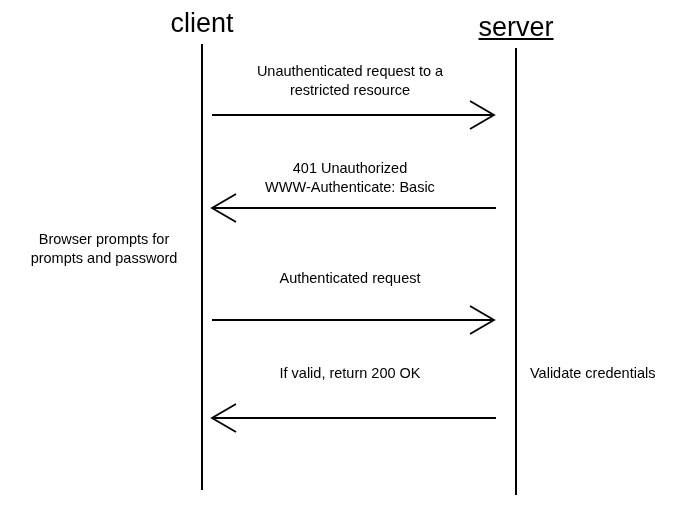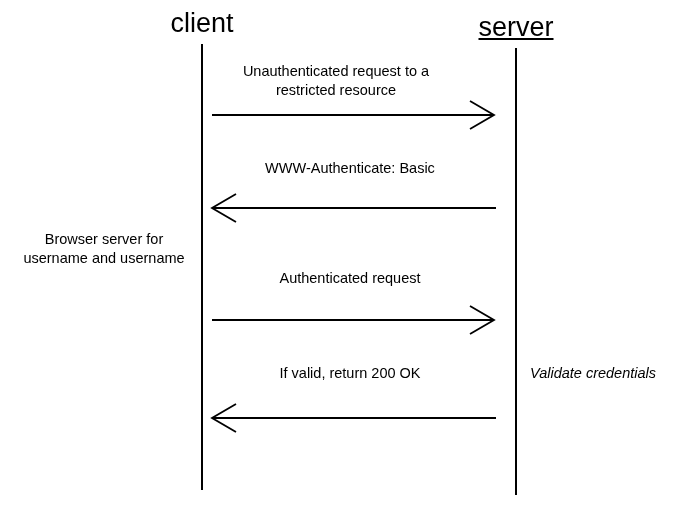--- a/index.html
+++ b/index.html
@@ -57,30 +57,29 @@
   #note-browser-prompt {
     left: 14px;
     top: 230px;
     width: 180px;
     text-align: center;
   }
   #note-validate-credentials {
     left: 530px;
     top: 364px;
     text-align: left;
-    font-style: italic;
   }
 
   .msg-arrow {
     position: absolute;
     left: 0;
     top: 0;
   }
 
-  #msg1-label { left: 336px; top: 62px; }
+  #msg1-label { left: 350px; top: 62px; }
   #msg2-label { left: 350px; top: 159px; }
   #msg3-label { left: 350px; top: 269px; }
   #msg4-label { left: 350px; top: 364px; }
 </style>
 </head>
 <body>
 
 <div id="diagram-canvas">
 
   <div class="actor-label" id="actor-client-label">client</div>
@@ -106,33 +105,34 @@
       <polyline points="236,404 212,418 236,432"></polyline>
     </g>
   </svg>
 
   <div class="msg-label" id="msg1-label">
     <div>Unauthenticated request to a</div>
     <div>restricted resource</div>
   </div>
 
   <div class="msg-label" id="msg2-label">
+    <div>401 Unauthorized</div>
     <div>WWW-Authenticate: Basic</div>
   </div>
 
   <div class="msg-label" id="msg3-label">
     <div>Authenticated request</div>
   </div>
 
   <div class="msg-label" id="msg4-label">
     <div>If valid, return 200 OK</div>
   </div>
 
   <div class="note-label" id="note-browser-prompt">
-    <div>Browser server for</div>
-    <div>username and username</div>
+    <div>Browser prompts for</div>
+    <div>prompts and password</div>
   </div>
 
   <div class="note-label" id="note-validate-credentials">
     <div>Validate credentials</div>
   </div>
 
 </div>
 
 </body></html>

